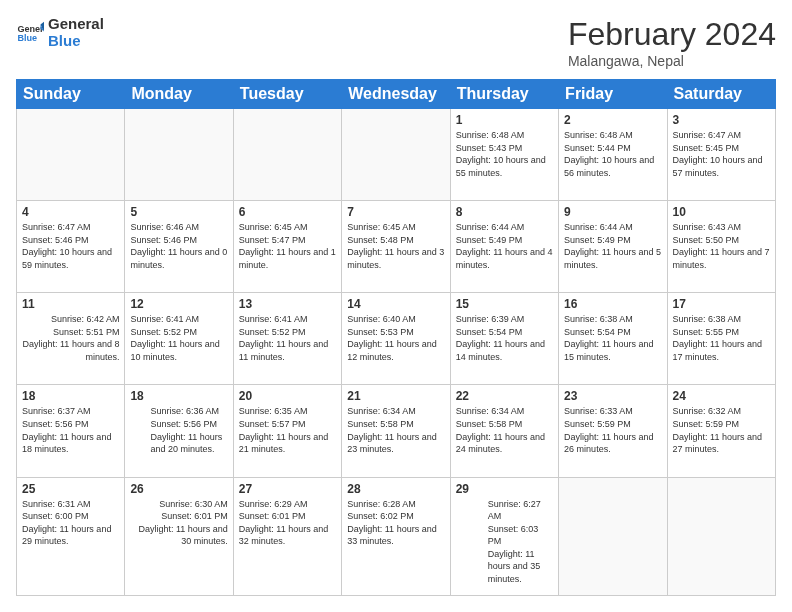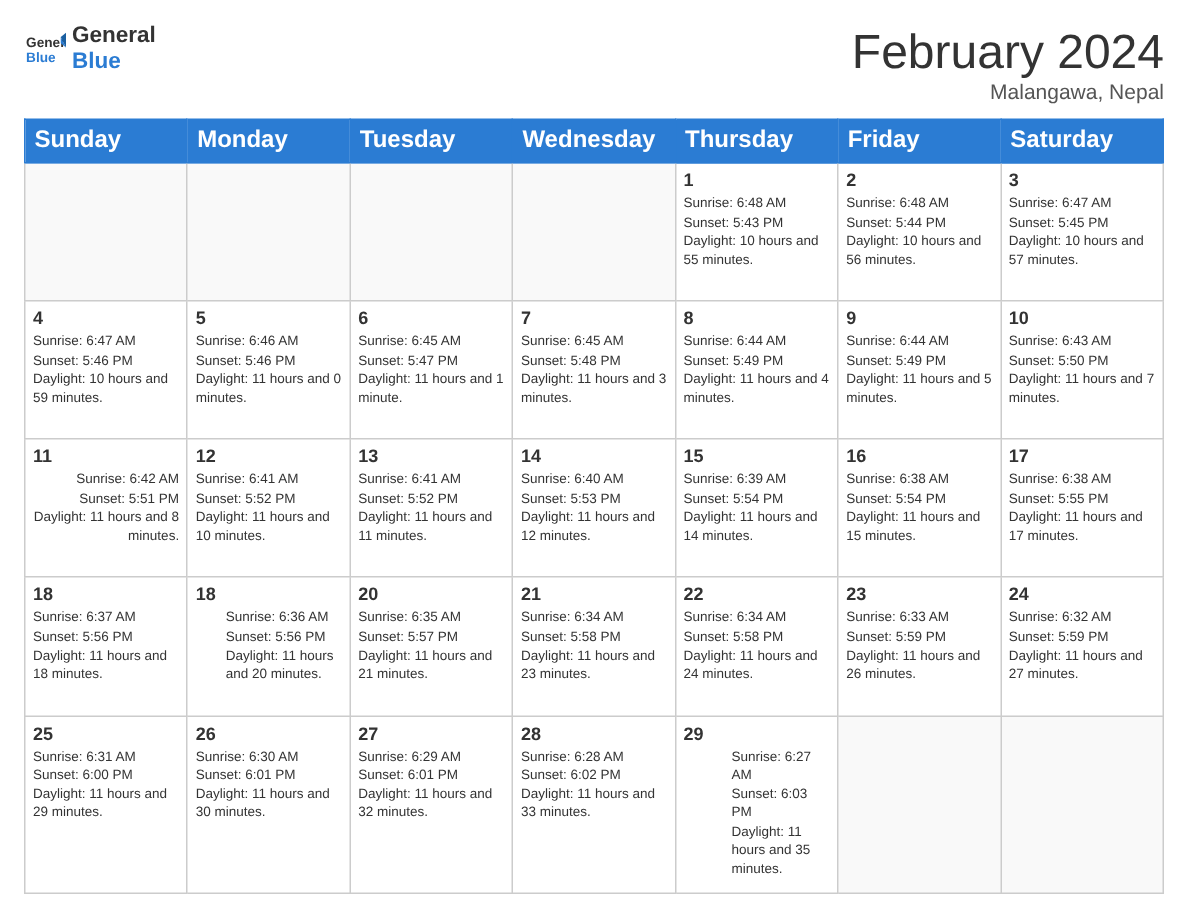--- a/index.html
+++ b/index.html
@@ -26,21 +26,21 @@
     .logo {
       display: flex;
       align-items: center;
       gap: 4px;
     }
     .logo-icon {
       width: 28px;
       height: 28px;
     }
     .title-block {
-      text-align: right;
+      text-align: left;
     }
     .calendar-title {
       font-size: 32px;
       font-weight: normal;
       color: #333;
     }
     .calendar-subtitle {
       font-size: 14px;
       color: #555;
     }
@@ -276,21 +276,21 @@
         </tr>
         <tr>
           <td>
             <span class="day-number">25</span>
             <div class="day-info" style="white-space: pre-line;">Sunrise: 6:31 AM
 Sunset: 6:00 PM
 Daylight: 11 hours and 29 minutes.</div>
           </td>
           <td>
             <span class="day-number">26</span>
-            <div class="day-info" style="white-space: pre-line;">Sunrise: 6:30 AM
+            <div class="day-info" style="white-space: pre-line; text-align: right;">Sunrise: 6:30 AM
 Sunset: 6:01 PM
 Daylight: 11 hours and 30 minutes.</div>
           </td>
           <td>
             <span class="day-number">27</span>
             <div class="day-info" style="white-space: pre-line;">Sunrise: 6:29 AM
 Sunset: 6:01 PM
 Daylight: 11 hours and 32 minutes.</div>
           </td>
           <td>

